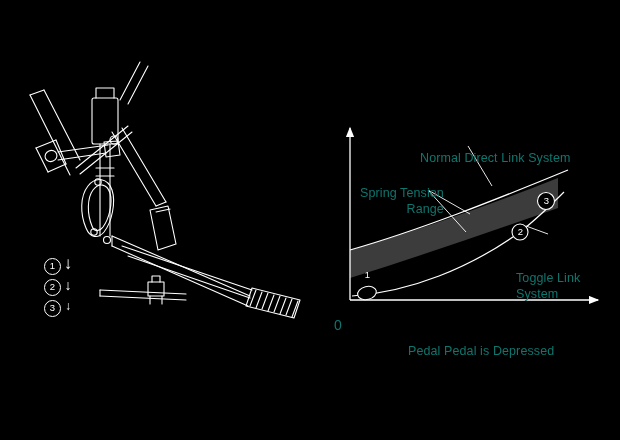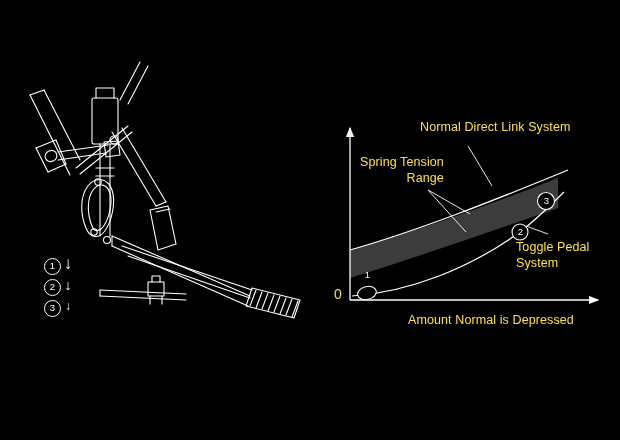--- a/index.html
+++ b/index.html
@@ -21,25 +21,26 @@
     top: 0;
     height: 440px;
   }
   #left-panel { left: 0; width: 320px; }
   #right-panel { left: 320px; width: 300px; }
 
   svg { display: block; }
 
   .lbl {
     position: absolute;
-    color: #fde047;
+    color: #0f766e;
     font-size: 12.5px;
     line-height: 1.25;
     white-space: pre;
     letter-spacing: 0.1px;
+    margin-top: 31px;
   }
 
   .circnum {
     position: absolute;
     width: 15px;
     height: 15px;
     border: 1px solid #ffffff;
     border-radius: 50%;
     color: #ffffff;
     font-size: 9.5px;
@@ -178,25 +179,25 @@
         <circle cx="200" cy="232" r="8"></circle>
         <circle cx="226" cy="201" r="8.5"></circle>
       </g>
     </svg>
 
     <div class="lbl" style="left:100px; top:120px;">Normal Direct Link System</div>
 
     <div class="lbl" style="left:40px; top:155px; text-align:right;">Spring Tension
 Range</div>
 
-    <div class="lbl" style="left:196px; top:240px;">Toggle Pedal
+    <div class="lbl" style="left:196px; top:240px;">Toggle Link
 System</div>
 
     <div class="lbl" style="left:14px; top:286px; font-size:14px;">0</div>
 
-    <div class="lbl" style="left:88px; top:313px;">Amount Normal is Depressed</div>
+    <div class="lbl" style="left:88px; top:313px;">Pedal Pedal is Depressed</div>
 
     <div class="circnum" style="left:40px; top:268px; border:none; background:transparent;">1</div>
     <div class="circnum" style="left:193px; top:225px; border:none; background:transparent;">2</div>
     <div class="circnum" style="left:219px; top:194px; border:none; background:transparent;">3</div>
   </div>
 
 </div>
 
 </body></html>

